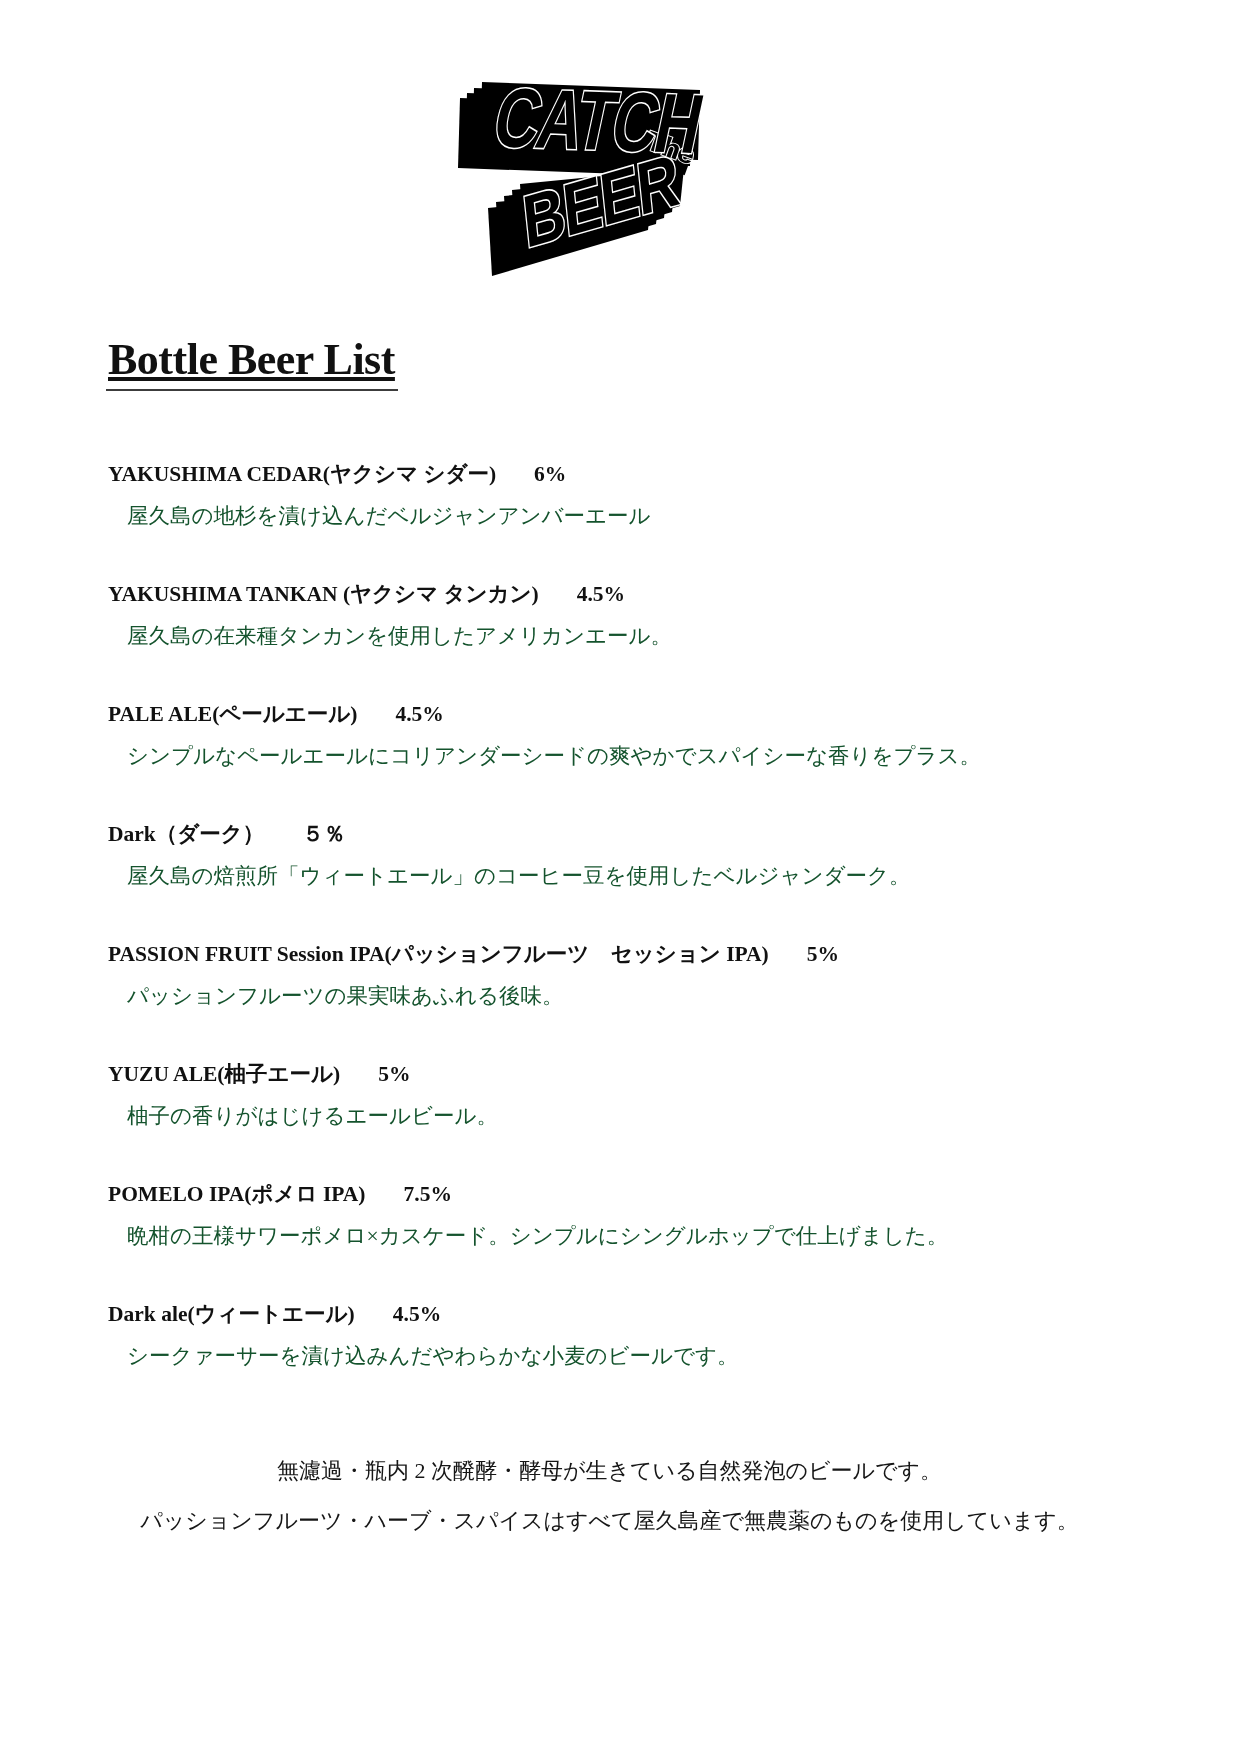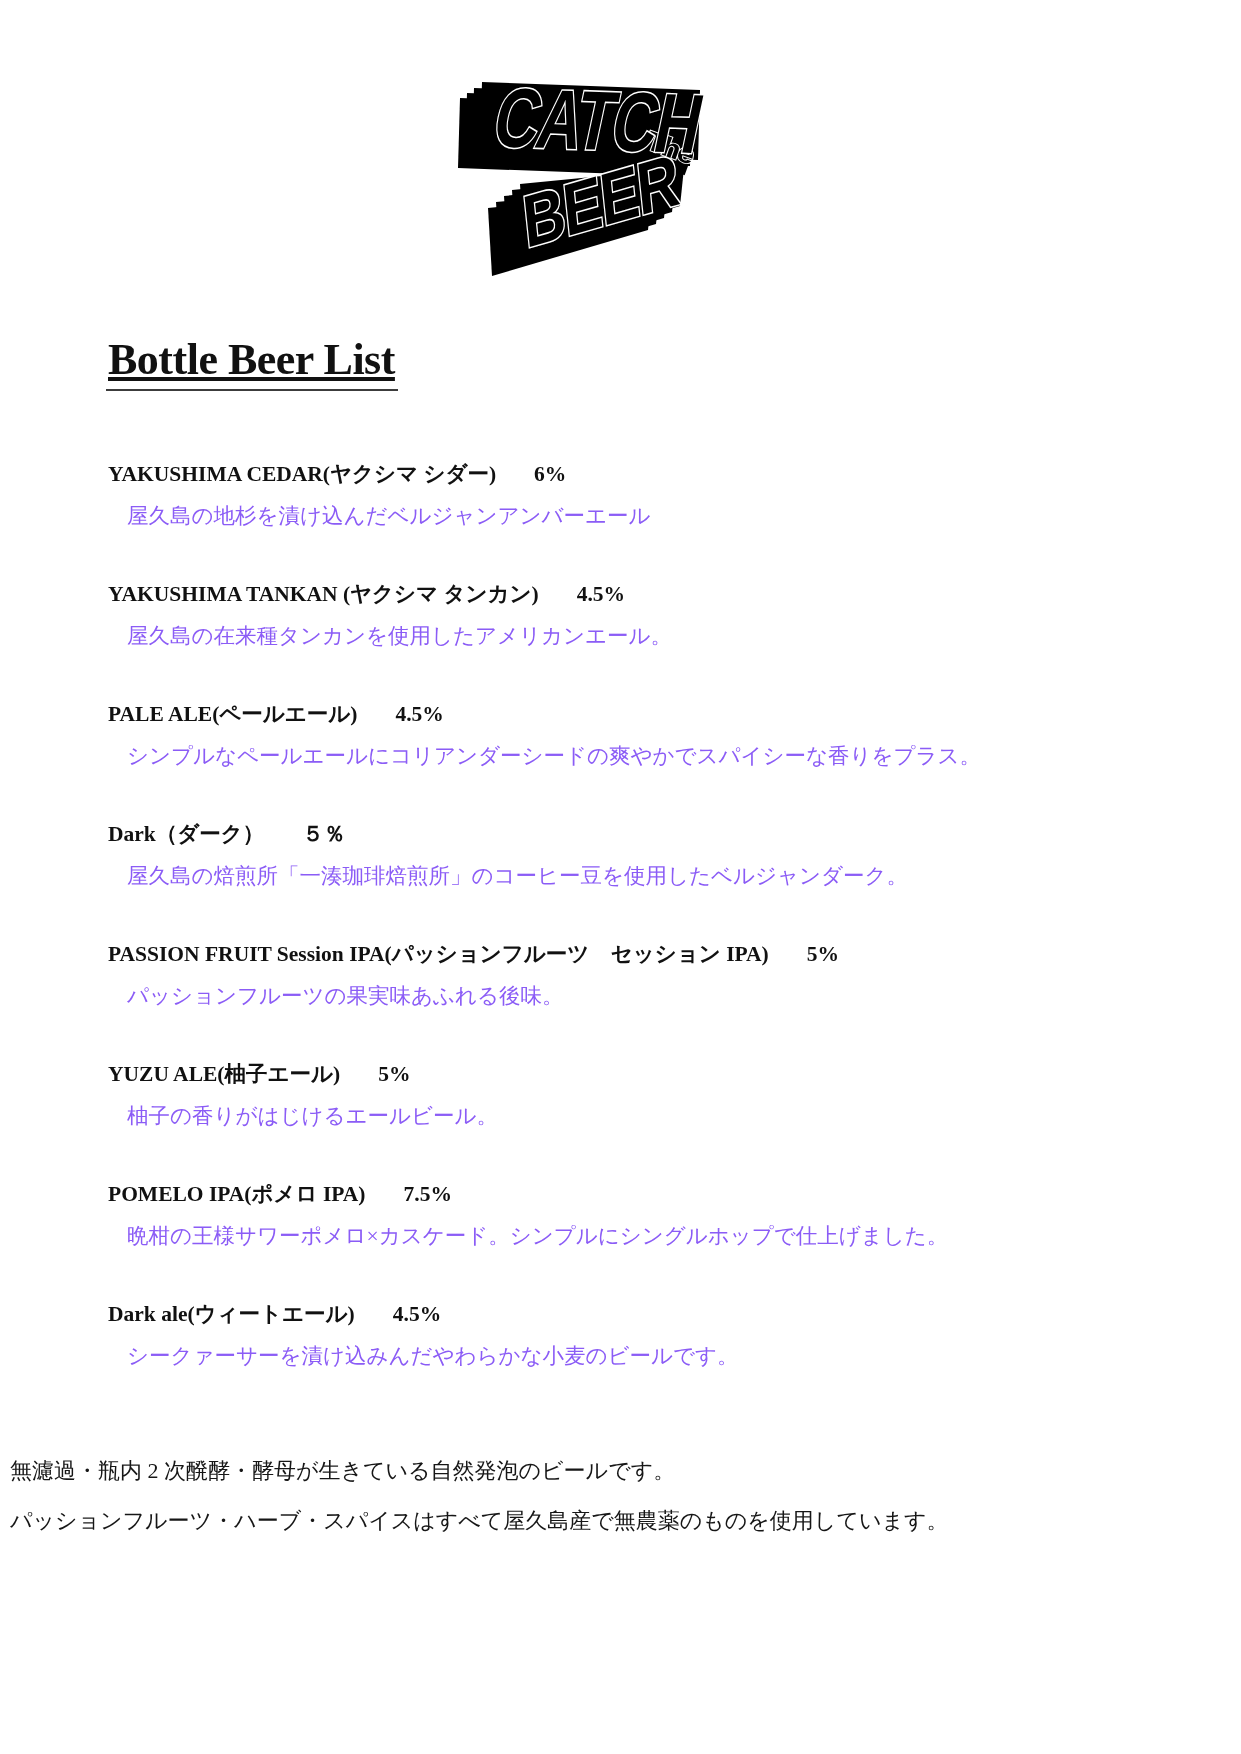--- a/index.html
+++ b/index.html
@@ -27,27 +27,27 @@
   }
 
   
   .menu { position: absolute; left: 108px; top: 452px; width: 1060px; }
   .beer-item { height: 112px; }
   .beer-header { line-height: 28px; white-space: nowrap; margin-top: 8px; }
   .beer-name, .beer-abv { font-weight: bold; font-size: 21.5px; }
   .beer-abv { margin-left: 38px; }
   .beer-desc {
     margin-top: 11px; padding-left: 19px;
-    font-size: 21.5px; line-height: 30px; color: #8b5cf6; white-space: nowrap;
+    font-size: 21.5px; line-height: 30px; color: #14532d; white-space: nowrap;
   }
 
   
   .footer {
-    position: absolute; left: 10px; top: 1446px; width: 1219px;
-    text-align: left; font-size: 22px; color: #161616;
+    position: absolute; left: 0; top: 1446px; width: 1219px;
+    text-align: center; font-size: 22px; color: #161616;
   }
   .footer p { margin: 0; line-height: 50px; white-space: nowrap; }
 </style>
 </head>
 <body>
 
 <div class="page">
 
   <svg class="logo" viewBox="0 0 284 230" aria-hidden="true">
 
@@ -96,21 +96,21 @@
     <div class="beer-header">
       <span class="beer-name">PALE ALE(ペールエール)</span><span class="beer-abv">4.5%</span>
     </div>
     <div class="beer-desc">シンプルなペールエールにコリアンダーシードの爽やかでスパイシーな香りをプラス。</div>
   </div>
 
   <div class="beer-item">
     <div class="beer-header">
       <span class="beer-name">Dark（ダーク）</span><span class="beer-abv">５％</span>
     </div>
-    <div class="beer-desc">屋久島の焙煎所「一湊珈琲焙煎所」のコーヒー豆を使用したベルジャンダーク。</div>
+    <div class="beer-desc">屋久島の焙煎所「ウィートエール」のコーヒー豆を使用したベルジャンダーク。</div>
   </div>
 
   <div class="beer-item">
     <div class="beer-header">
       <span class="beer-name">PASSION FRUIT Session IPA(パッションフルーツ　セッション IPA)</span><span class="beer-abv">5%</span>
     </div>
     <div class="beer-desc">パッションフルーツの果実味あふれる後味。</div>
   </div>
 
   <div class="beer-item">

